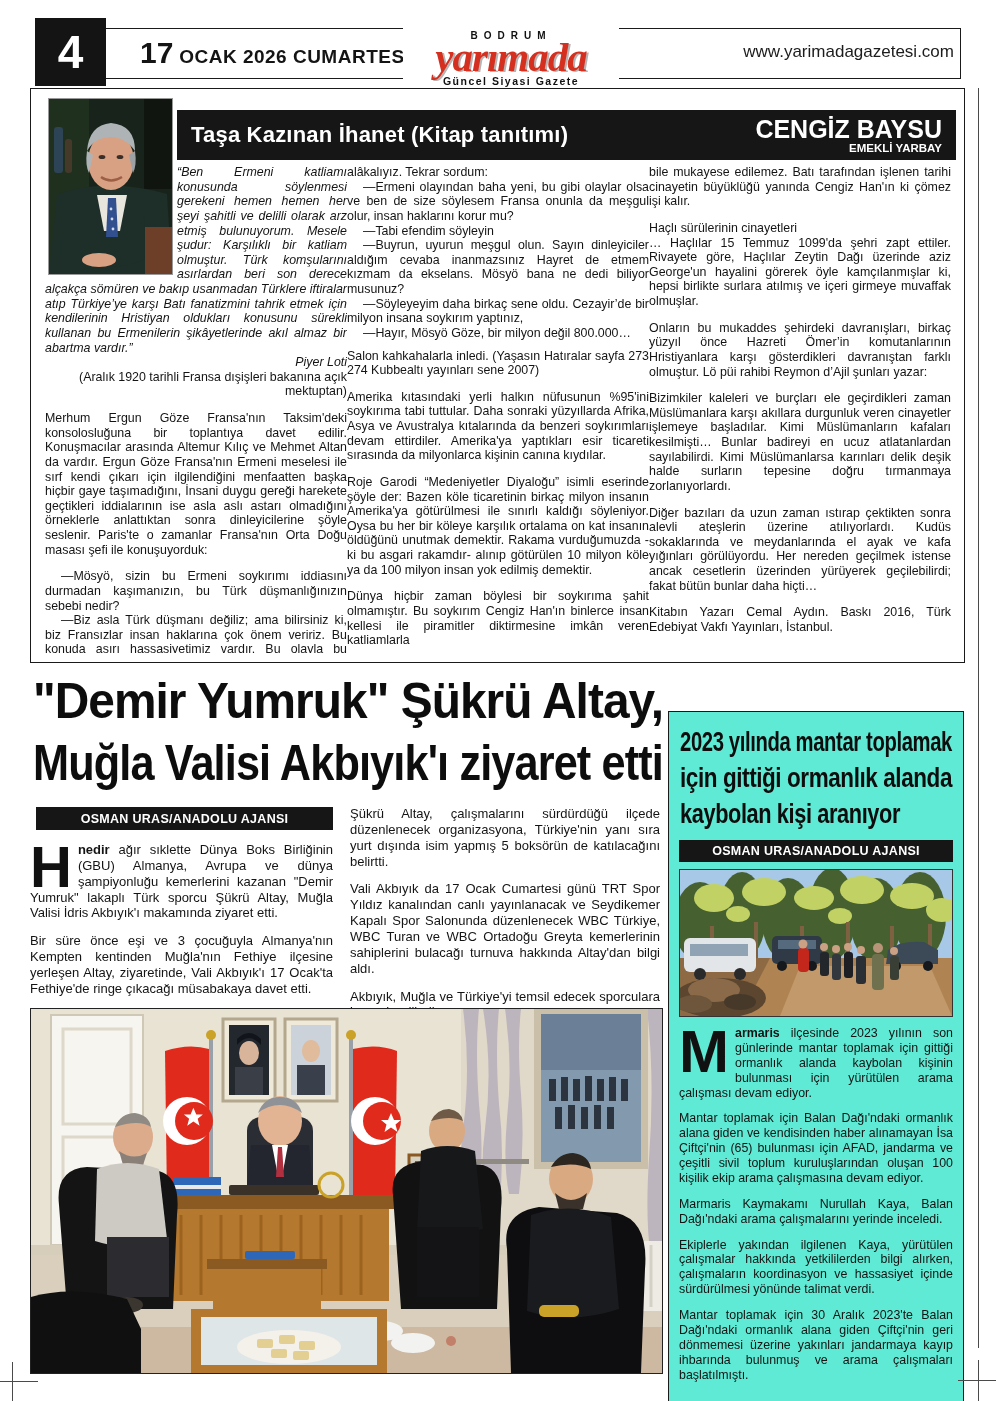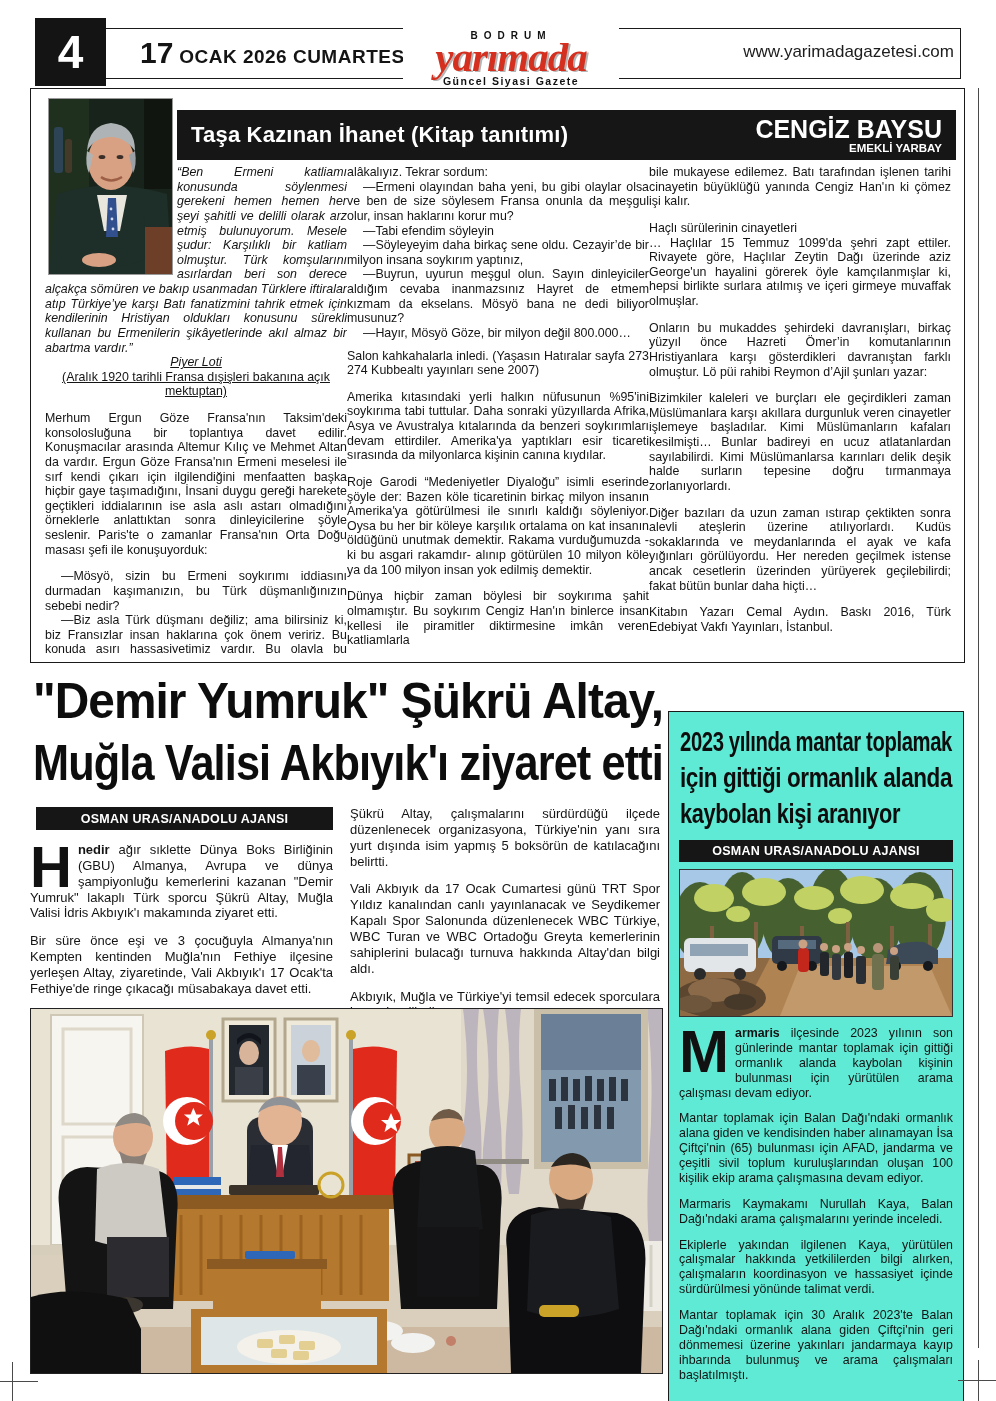--- a/index.html
+++ b/index.html
@@ -29,21 +29,21 @@
   .bookauthor{text-align:right;line-height:1.05;}
   .bookauthor .an{font-size:25px;font-weight:bold;}
   .bookauthor .at{font-size:11.5px;font-weight:bold;}
   .bookcols{position:absolute;left:14px;top:76px;width:906px;height:488px;display:flex;}
   .col{flex:1;overflow:hidden;font-size:12.4px;line-height:1.18;text-align:justify;}
   .photo-spacer{float:left;width:132px;height:110px;}
   .para{margin:0 0 12px 0;}
   .para.nogap{margin-bottom:0;}
   .para.dlg{margin:0;text-indent:16px;}
   .para.quote{font-style:italic;margin-bottom:0;}
-  .para.attr{text-align:center;margin:0;text-decoration:underline;}
+  .para.attr{text-align:right;margin:0;}
   .para.attr.it{font-style:italic;}
   .para.attr.endgap{margin-bottom:12px;}
 
   
   .bigheadline{position:absolute;left:33px;top:670px;width:635px;}
   .bigheadline .fit-line{display:inline-block;white-space:nowrap;font-size:50px;font-weight:bold;
                          letter-spacing:-1px;line-height:62px;color:#0d0d0d;}
   .bylinebar{background:#161616;color:#fff;font-size:12.5px;font-weight:bold;letter-spacing:.3px;
              display:flex;align-items:center;justify-content:center;}
   .box-byline{position:absolute;left:36px;top:807px;width:297px;height:23px;}
@@ -127,22 +127,22 @@
         <p class="para attr it">Piyer Loti</p>
         <p class="para attr endgap">(Aralık 1920 tarihli Fransa dışişleri bakanına açık mektuptan)</p>
         <p class="para">Merhum Ergun Göze Fransa'nın Taksim'deki konsolosluğuna bir toplantıya davet edilir. Konuşmacılar arasında Altemur Kılıç ve Mehmet Altan da vardır. Ergun Göze Fransa'nın Ermeni meselesi ile sırf kendi çıkarı için ilgilendiğini menfaatten başka hiçbir gaye taşımadığını, İnsani duygu gereği harekete geçtikleri iddialarının ise asla aslı astarı olmadığını örneklerle anlattıktan sonra dinleyicilerine şöyle seslenir. Paris'te o zamanlar Fransa'nın Orta Doğu masası şefi ile konuşuyorduk:</p>
         <p class="para dlg">—Mösyö, sizin bu Ermeni soykırımı iddiasını durmadan kaşımanızın, bu Türk düşmanlığınızın sebebi nedir?</p>
         <p class="para dlg">—Biz asla Türk düşmanı değiliz; ama bilirsiniz ki, biz Fransızlar insan haklarına çok önem veririz. Bu konuda aşırı hassasiyetimiz vardır. Bu olayla bu yüzden</p>
       </div>
       <div class="col">
         <p class="para nogap">alâkalıyız. Tekrar sordum:</p>
         <p class="para dlg">—Ermeni olayından baha yeni, bu gibi olaylar olsa ve ben de size söylesem Fransa onunla da meşgul olur, insan haklarını korur mu?</p>
         <p class="para dlg">—Tabi efendim söyleyin</p>
+        <p class="para dlg">—Buyrun, uyurun meşgul olun. Sayın dinleyiciler aldığım cevaba inanmazsınız Hayret de etmem kızmam da ekselans. Mösyö bana ne dedi biliyor musunuz?</p>
         <p class="para dlg">—Söyleyeyim daha birkaç sene oldu. Cezayir’de bir milyon insana soykırım yaptınız,</p>
-        <p class="para dlg">—Buyrun, uyurun meşgul olun. Sayın dinleyiciler aldığım cevaba inanmazsınız Hayret de etmem kızmam da ekselans. Mösyö bana ne dedi biliyor musunuz?</p>
         <p class="para dlg" style="margin-bottom:8px">—Hayır, Mösyö Göze,  bir milyon değil 800.000…</p>
         <p class="para">Salon kahkahalarla inledi. (Yaşasın Hatıralar sayfa 273 274 Kubbealtı yayınları sene 2007)</p>
         <p class="para">Amerika kıtasındaki yerli halkın nüfusunun %95'ini soykırıma tabi tuttular. Daha sonraki yüzyıllarda Afrika, Asya ve Avustralya kıtalarında da benzeri soykırımları devam ettirdiler. Amerika'ya yaptıkları esir ticareti sırasında da milyonlarca kişinin canına kıydılar.</p>
         <p class="para">Roje Garodi “Medeniyetler Diyaloğu” isimli eserinde şöyle der: Bazen köle ticaretinin birkaç milyon insanın Amerika'ya götürülmesi ile sınırlı kaldığı söyleniyor. Oysa bu her bir köleye karşılık ortalama on kat insanın öldüğünü unutmak demektir. Rakama vurduğumuzda -ki bu asgari rakamdır- alınıp götürülen 10 milyon köle ya da 100 milyon insan yok edilmiş demektir.</p>
         <p class="para">Dünya hiçbir zaman böylesi bir soykırıma şahit olmamıştır. Bu soykırım Cengiz Han'ın binlerce insan kellesi ile piramitler diktirmesine imkân veren katliamlarla</p>
       </div>
       <div class="col">
         <p class="para">bile mukayese edilemez. Batı tarafından işlenen tarihi cinayetin büyüklüğü yanında Cengiz Han'ın ki çömez işi kalır.</p>
         <p class="para nogap">Haçlı sürülerinin cinayetleri</p>
         <p class="para">… Haçlılar 15 Temmuz 1099'da şehri zapt ettiler. Rivayete göre, Haçlılar Zeytin Dağı üzerinde aziz George'un hayalini görerek öyle kamçılanmışlar ki, hepsi birlikte surlara atılmış ve içeri girmeye muvaffak olmuşlar.</p>

